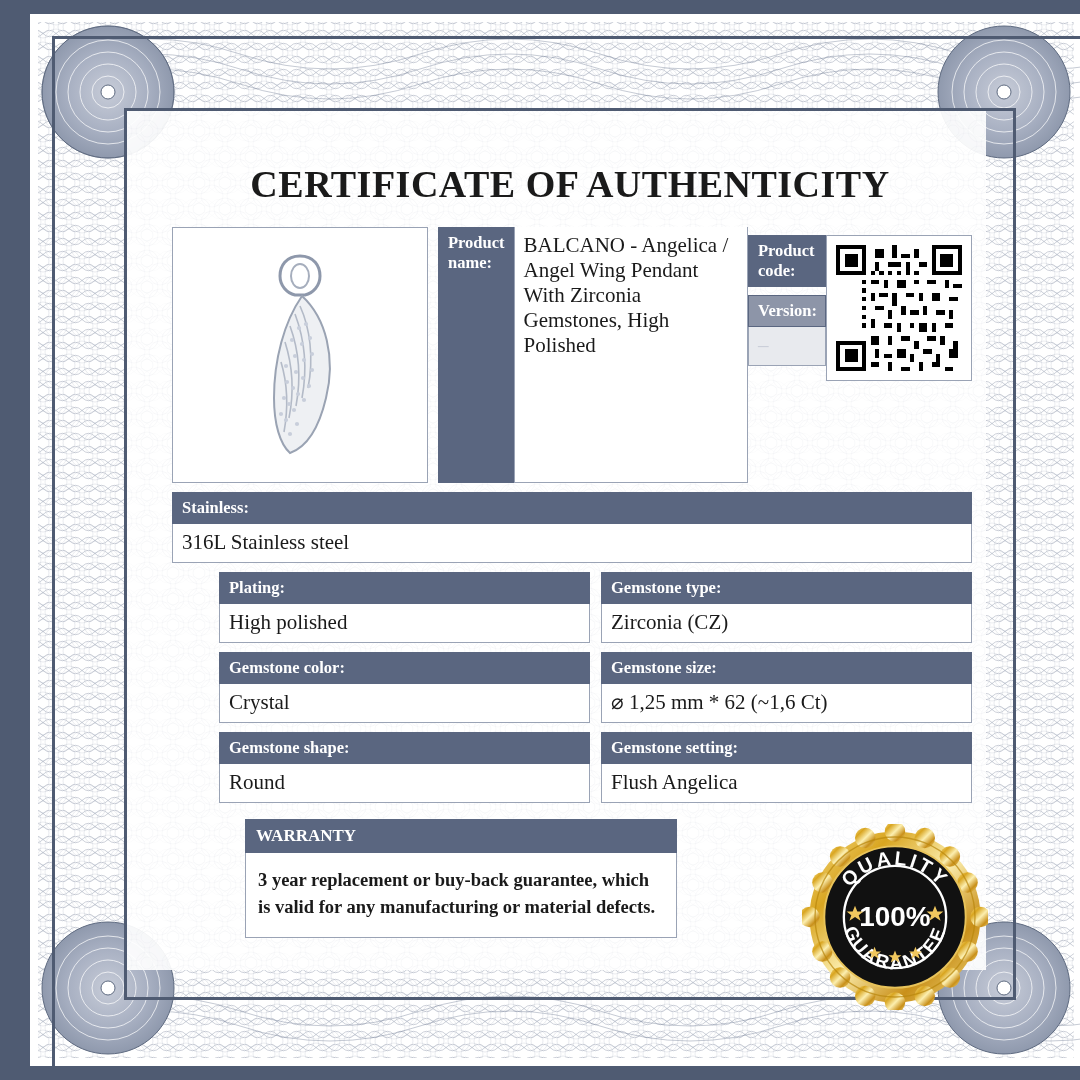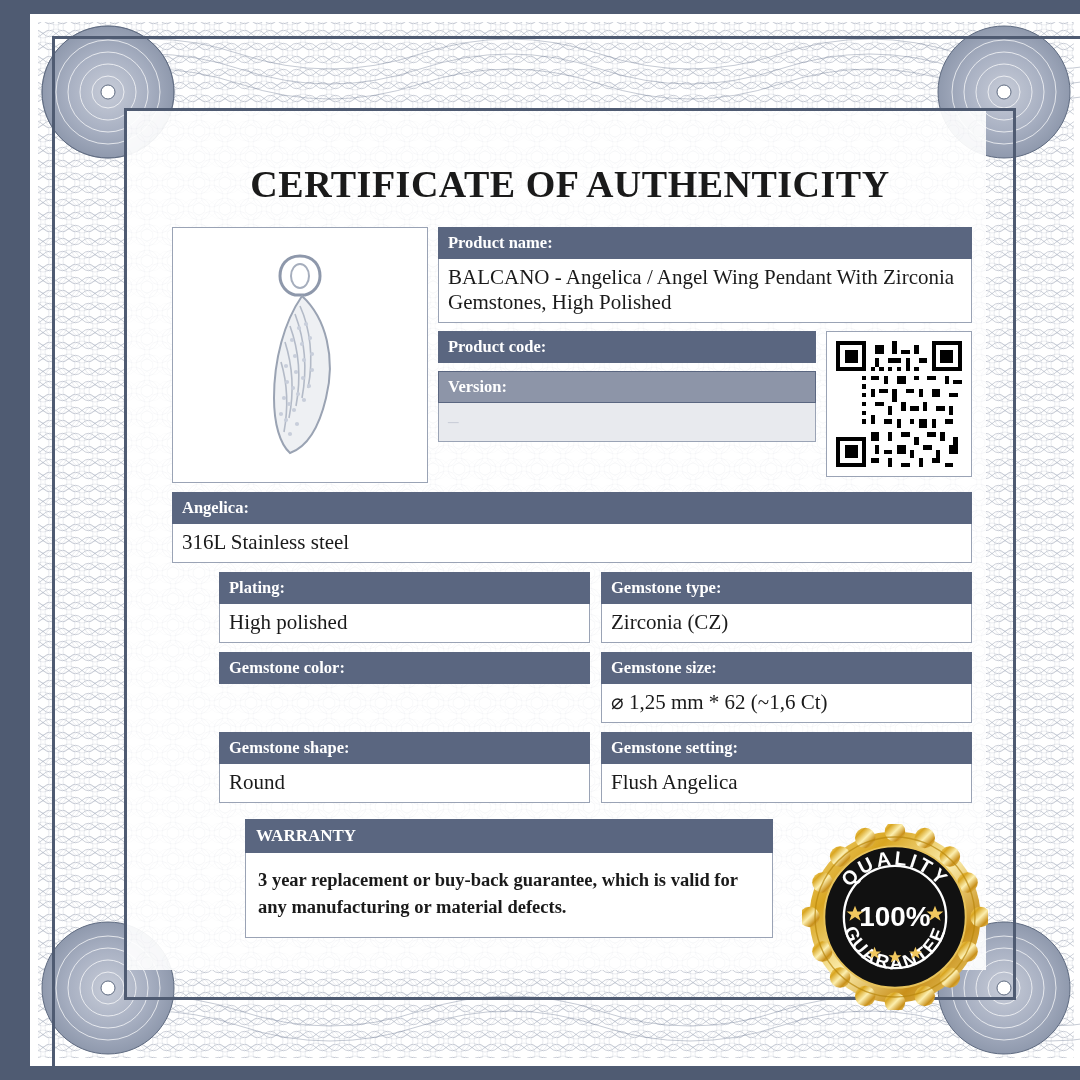--- a/index.html
+++ b/index.html
@@ -110,28 +110,28 @@
     background: #ffffff;
     box-sizing: border-box;
     display: flex;
     align-items: center;
     justify-content: center;
     flex: none;
   }
   .right-col {
     flex: 1;
     display: flex;
-    flex-direction: column;
+    flex-direction: row;
   }
   .pname-label { }
   .pname-value { min-height: 62px; }
 
   .code-qr {
     display: flex;
-    gap: 10px;
+    gap: 0;
     margin-top: 8px;
   }
   .code-col { flex: 1; }
   .qr-box {
     width: 146px;
     height: 146px;
     border: 1px solid #9aa3b5;
     background: #ffffff;
     box-sizing: border-box;
     padding: 9px;
@@ -141,21 +141,21 @@
 
   .block { margin-top: 9px; }
   .two-col { display: flex; gap: 11px; margin-top: 9px; padding-left: 47px; }
   .col { flex: 1; }
 
   
   .warranty-wrap {
     position: absolute;
     left: 105px;
     top: 695px;
-    width: 528px;
+    width: 432px;
   }
   .warr-label {
     background: #5a6680;
     color: #fff;
     font-weight: bold;
     font-size: 17px;
     padding: 6px 10px;
     border: 1px solid #5a6680;
     box-sizing: border-box;
     font-family: "Liberation Serif", serif;
@@ -432,38 +432,39 @@
                     <rect x="22" y="27" width="2" height="1"></rect>
                       <rect x="25" y="28" width="2" height="1"></rect>
                   </g>
                 </svg>
               </div>
             </div>
           </div>
         </div>
 
         <div class="block">
-          <div class="label-bar">Angelica:</div>
+          <div class="label-bar">Stainless:</div>
           <div class="value-bar">316L Stainless steel</div>
         </div>
 
         <div class="two-col">
           <div class="col">
             <div class="label-bar">Plating:</div>
             <div class="value-bar">High polished</div>
           </div>
           <div class="col">
             <div class="label-bar">Gemstone type:</div>
             <div class="value-bar">Zirconia (CZ)</div>
           </div>
         </div>
 
         <div class="two-col">
           <div class="col">
             <div class="label-bar">Gemstone color:</div>
+            <div class="value-bar">Crystal</div>
           </div>
           <div class="col">
             <div class="label-bar">Gemstone size:</div>
             <div class="value-bar">⌀ 1,25 mm * 62 (~1,6 Ct)</div>
           </div>
         </div>
 
         <div class="two-col">
           <div class="col">
             <div class="label-bar">Gemstone shape:</div>

